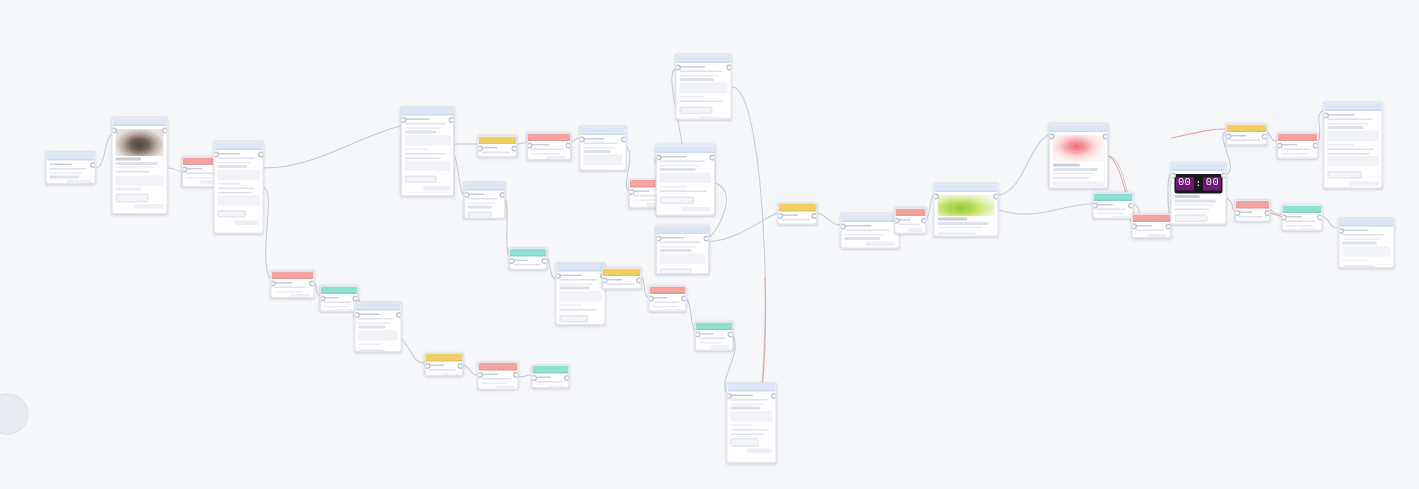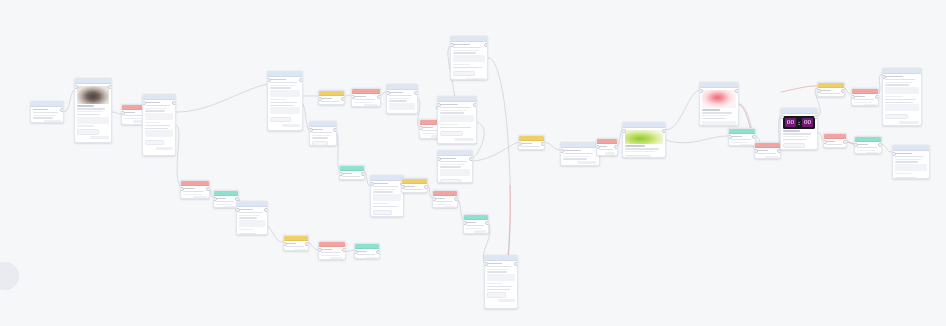--- a/index.html
+++ b/index.html
@@ -61,21 +61,21 @@
     background-image:
       radial-gradient(ellipse at 40% 62%, #8fc93a 0%, #b9dd5d 30%, #e2efa8 58%, #f5f8ea 82%),
       linear-gradient(115deg, rgba(255,255,255,.7) 0%, rgba(255,255,255,0) 45%);
   }
   .clock{
     background:#16181c;border-radius:1.6px;height:13px;
     display:flex;align-items:center;justify-content:center;gap:1.6px;
     padding:0 2px;
   }
   .clock .dg{
-    color:#f2f3f5;font-family:Liberation Serif, serif;
+    color:#f2f3f5;font-family:Liberation Mono, monospace;
     font-size:7px;line-height:7px;letter-spacing:0.2px;
     background:#701a75;border-radius:1px;padding:1px 1.5px;
   }
   .clock .cl{color:#f2f3f5;font-size:6px;font-family:"DejaVu Sans Mono",monospace;}
   .port{
     position:absolute;width:2.4px;height:2.4px;border-radius:50%;
     background:#ffffff;border:0.5px solid #c3c9d3;top:5.5px;
   }
   .port.in{left:-1.2px;}
   .port.out{right:-1.2px;}

